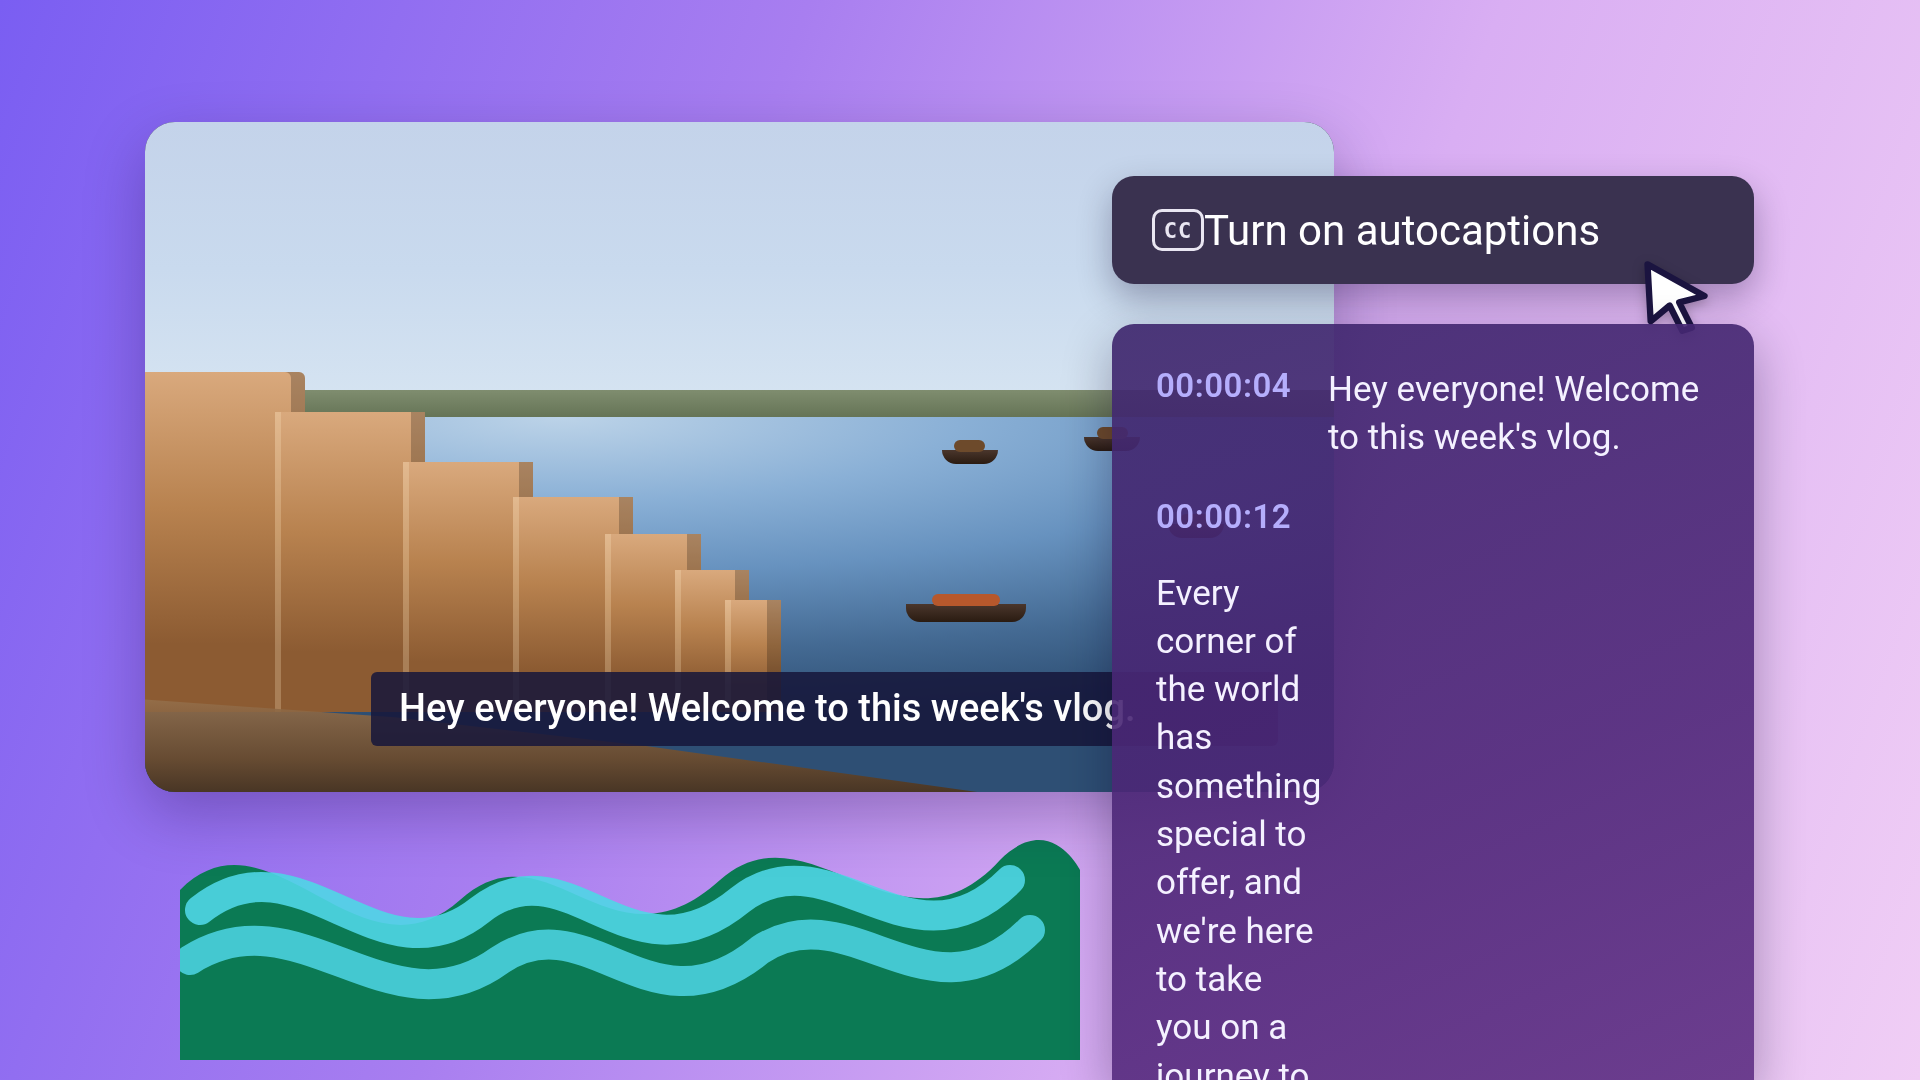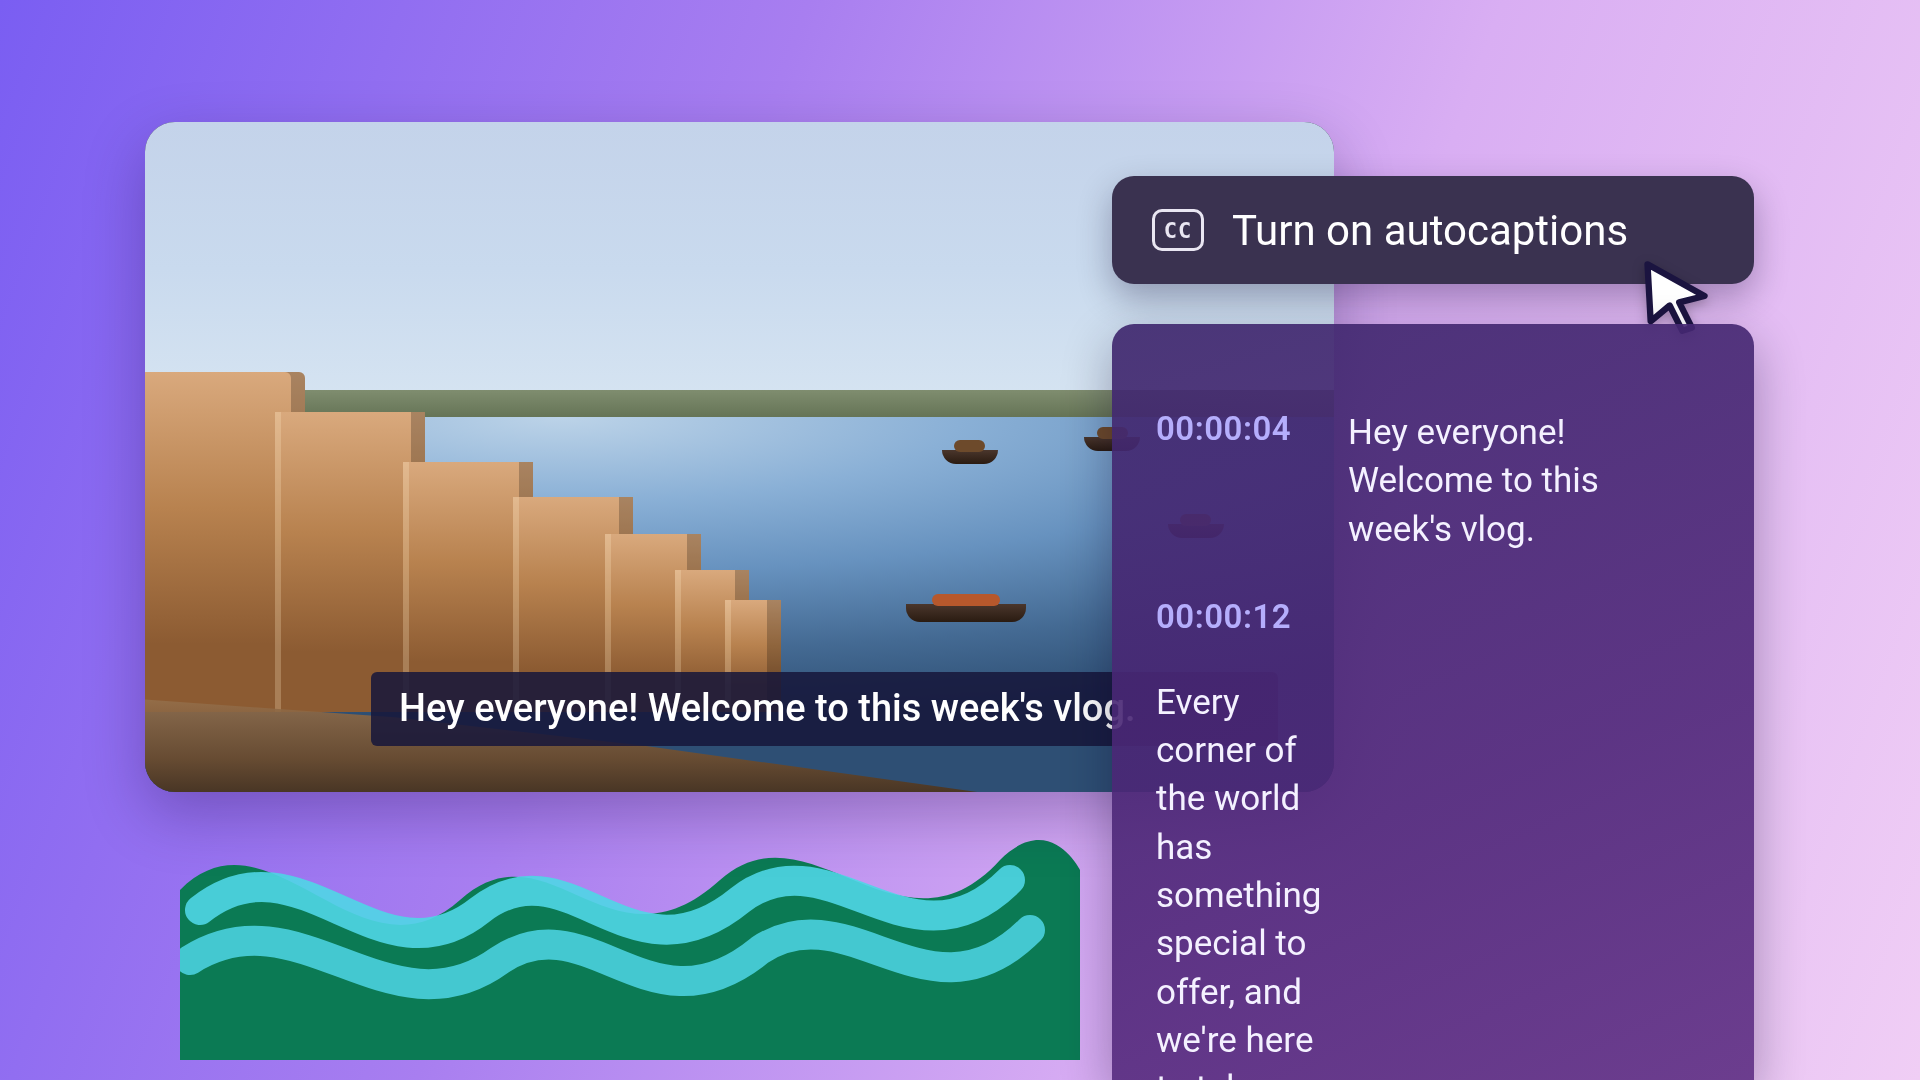--- a/index.html
+++ b/index.html
@@ -112,21 +112,20 @@
   .autocap-btn {
     position: absolute;
     left: 1112px;
     top: 176px;
     width: 642px;
     height: 108px;
     background: #3a3250;
     border-radius: 22px;
     display: flex;
     align-items: center;
-    gap: 28px;
     padding: 0 40px;
     color: #fff;
     box-shadow: 0 14px 34px rgba(10,0,40,.3);
     cursor: pointer;
   }
   .cc-icon {
     width: 52px; height: 42px;
     border: 3.5px solid #e9e6f2;
     border-radius: 10px;
     display:flex;align-items:center;justify-content:center;
@@ -153,23 +152,22 @@
     border-radius: 22px 22px 0 0;
     background: linear-gradient(160deg, rgba(63,40,110,.92) 0%, rgba(78,38,120,.9) 60%, rgba(90,42,128,.88) 100%);
     box-shadow: 0 18px 50px rgba(10,0,40,.32);
     padding: 42px 44px 0 44px;
     color: #fff;
     overflow: hidden;
   }
   .tr-row {
     display: grid;
     grid-template-columns: 168px 1fr;
-    column-gap: 24px;
+    column-gap: 4px;
     margin-bottom: 34px;
-    margin-top: 43px;
   }
   .ts {
     color: #b5aefc;
     font-size: 33px;
     font-weight: 600;
     letter-spacing: .5px;
     font-variant-numeric: tabular-nums;
   }
   .txt {
     color: #f4f1ff;

